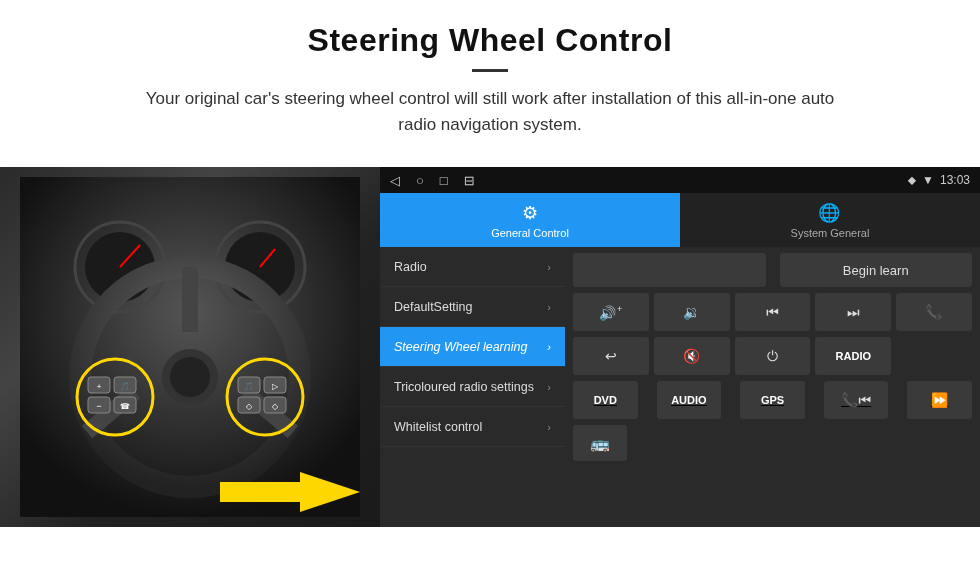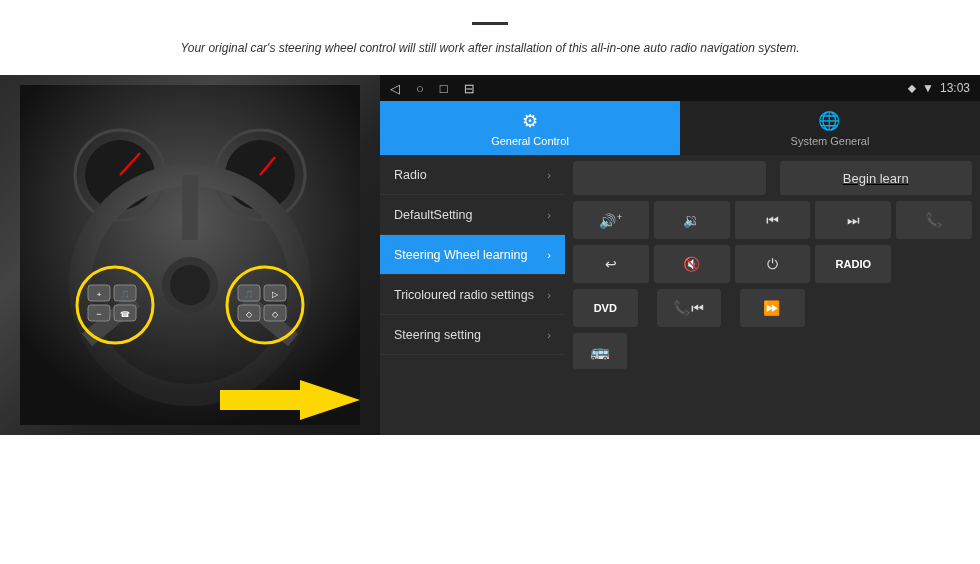--- a/index.html
+++ b/index.html
@@ -21,26 +21,25 @@
       letter-spacing: 0.5px;
       margin-bottom: 10px;
     }
     .header-divider {
       width: 36px;
       height: 3px;
       background: #333;
       margin: 0 auto 14px;
     }
     .header p {
-      font-size: 12px;
+      font-size: 17px;
       color: #333;
       line-height: 1.5;
       max-width: 700px;
-      margin: 0 auto;
-      font-style: italic;
+      margin: 12px auto;
     }
     .content-area {
       display: flex;
       width: 980px;
       height: 360px;
       margin-top: 4px;
     }
     
     .steering-img {
       width: 380px;
@@ -134,20 +133,21 @@
       align-items: center;
       font-size: 12.5px;
       color: #ddd;
       border-bottom: 1px solid #333;
       cursor: pointer;
       min-height: 40px;
     }
     .menu-item.active {
       background: #2196F3;
       color: #fff;
+      font-style: italic;
     }
     .menu-item .chevron {
       color: #888;
       font-size: 11px;
     }
     .menu-item.active .chevron {
       color: #fff;
     }
     
     .right-panel {
@@ -156,21 +156,20 @@
       padding: 6px 8px;
       display: flex;
       flex-direction: column;
       gap: 6px;
     }
     
     .radio-row {
       display: flex;
       gap: 14px;
       align-items: center;
-      text-decoration: underline;
     }
     .radio-blank {
       flex: 1;
       height: 34px;
       background: #3a3a3a;
       border-radius: 3px;
     }
     .begin-learn-btn {
       flex: 1;
       height: 34px;
@@ -211,20 +210,21 @@
     .control-grid2 {
       display: grid;
       grid-template-columns: repeat(5, 1fr);
       gap: 5px;
     }
     
     .control-grid3 {
       display: grid;
       grid-template-columns: repeat(5, 1fr);
       gap: 19px;
+      text-decoration: underline;
     }
     
     .bottom-row {
       display: flex;
       gap: 5px;
     }
     .bus-btn {
       width: 54px;
       height: 36px;
       background: #3a3a3a;
@@ -234,20 +234,21 @@
       justify-content: center;
       color: #ddd;
       font-size: 16px;
       cursor: pointer;
     }
   </style>
 </head>
 <body>
 
 <div class="header">
+  <h1>Steering Wheel Control</h1>
   <div class="header-divider"></div>
   <p>Your original car's steering wheel control will still work after installation of this all-in-one auto radio navigation system.</p>
 </div>
 
 <div class="content-area">
 
   <div class="steering-img">
     <svg class="steering-wheel-svg" width="340" height="340" viewBox="0 0 340 340">
 
       <defs>
@@ -348,21 +349,21 @@
         </div>
         <div class="menu-item active">
           <span>Steering Wheel learning</span>
           <span class="chevron">›</span>
         </div>
         <div class="menu-item">
           <span>Tricoloured radio settings</span>
           <span class="chevron">›</span>
         </div>
         <div class="menu-item">
-          <span>Steering setting</span>
+          <span>Whitelist control</span>
           <span class="chevron">›</span>
         </div>
       </div>
 
       <div class="right-panel">
 
         <div class="radio-row">
           <div class="radio-blank"></div>
           <button class="begin-learn-btn">Begin learn</button>
         </div>
@@ -396,20 +397,26 @@
             <span>⏻</span>
           </button>
           <button class="ctrl-btn text-btn">
             <span>RADIO</span>
           </button>
         </div>
 
         <div class="control-grid3">
           <button class="ctrl-btn text-btn">
             <span>DVD</span>
+          </button>
+          <button class="ctrl-btn text-btn">
+            <span>AUDIO</span>
+          </button>
+          <button class="ctrl-btn text-btn">
+            <span>GPS</span>
           </button>
           <button class="ctrl-btn">
             <span>📞⏮</span>
           </button>
           <button class="ctrl-btn">
             <span>⏩</span>
           </button>
         </div>
 
         <div class="bottom-row">

